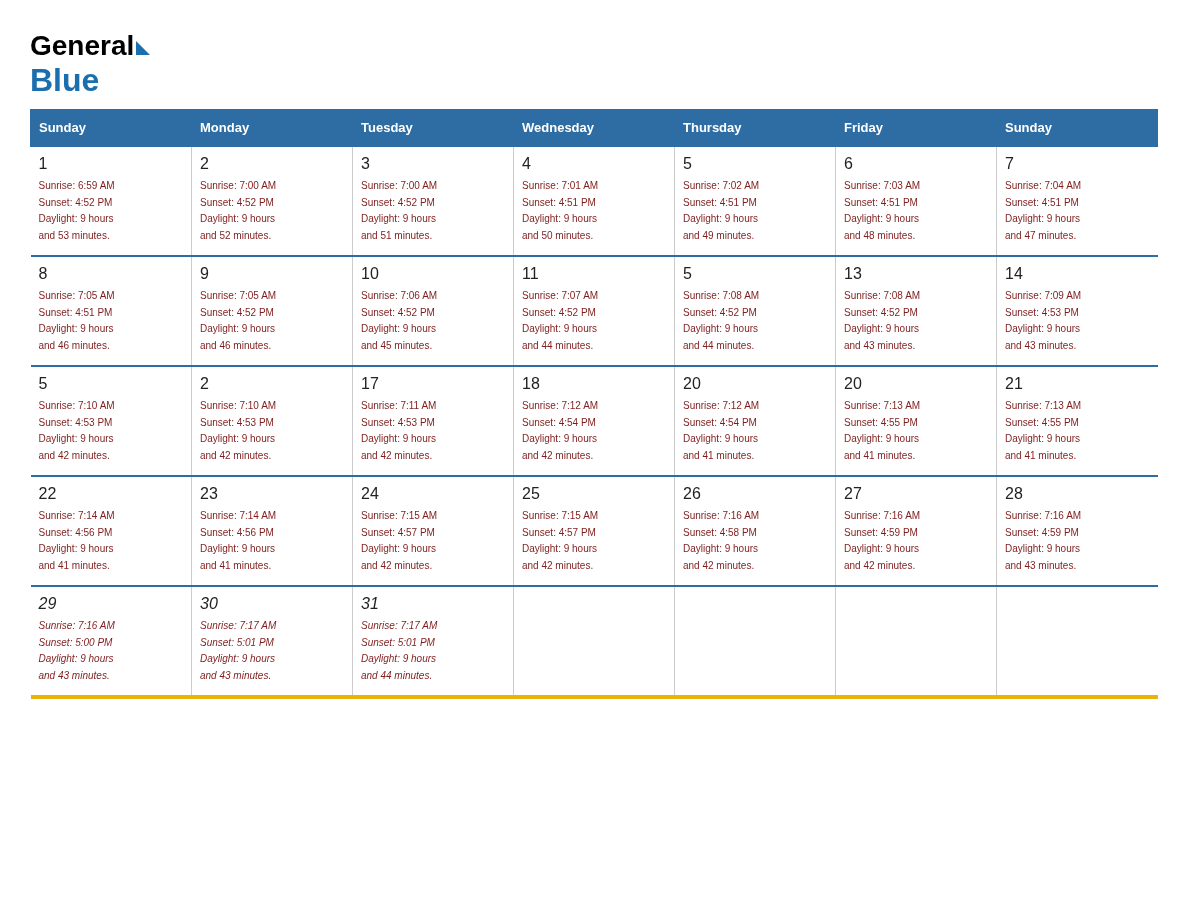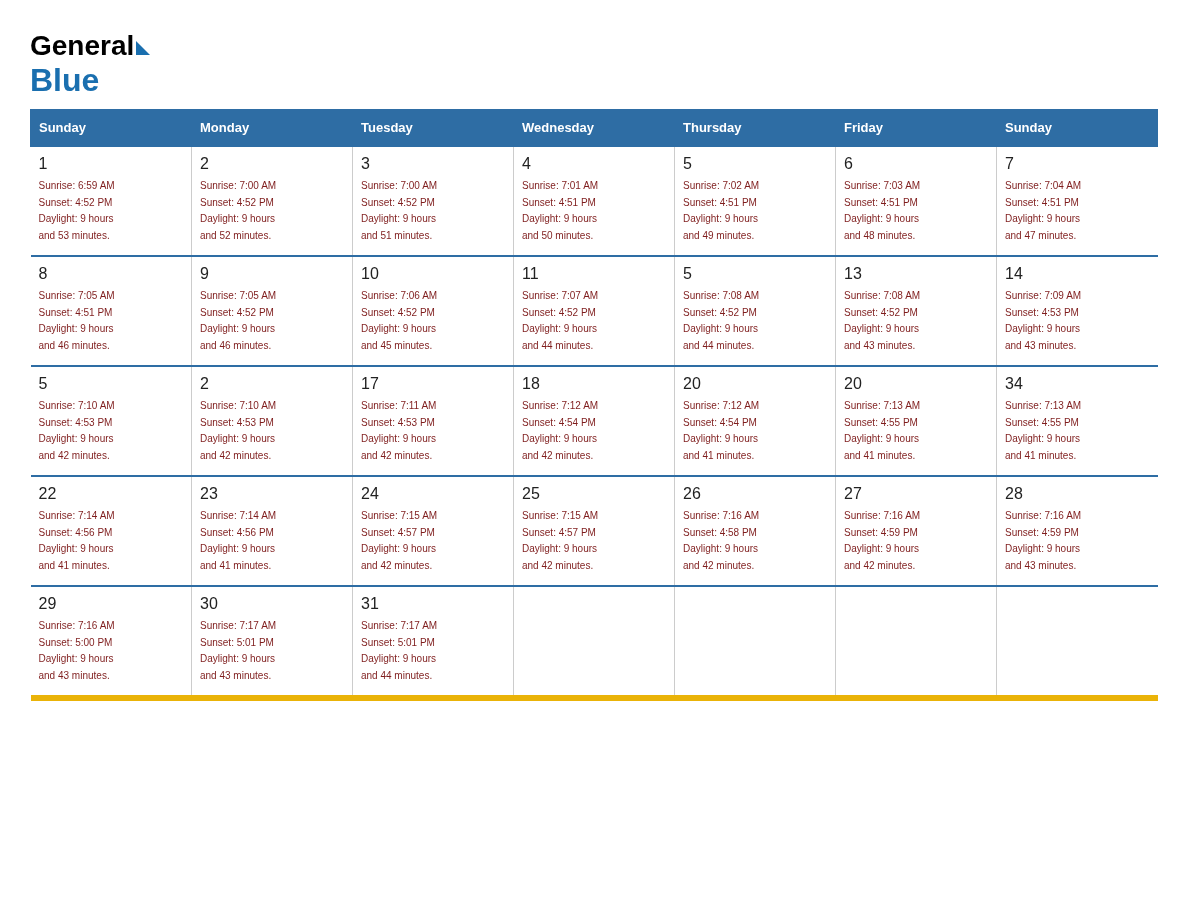--- a/index.html
+++ b/index.html
@@ -104,21 +104,22 @@
     }
     .day-info {
       font-size: 10px;
       color: #7f1d1d;
       line-height: 1.55;
     }
     .empty-cell {
       background: #fff;
     }
     .last-row td {
-      border-bottom: 6px solid #eab308;
+      border-bottom: 4px solid #eab308;
+      font-style: italic;
     }
   </style>
 </head>
 <body>
 
 <div class="header">
   <div class="logo">
     <div class="logo-text">
       <span class="logo-general">General</span>
       <div class="logo-triangle"></div>
@@ -223,21 +224,21 @@
         </td>
         <td>
           <span class="day-number">20</span>
           <span class="day-info">Sunrise: 7:12 AM<br>Sunset: 4:54 PM<br>Daylight: 9 hours<br>and 41 minutes.</span>
         </td>
         <td>
           <span class="day-number">20</span>
           <span class="day-info">Sunrise: 7:13 AM<br>Sunset: 4:55 PM<br>Daylight: 9 hours<br>and 41 minutes.</span>
         </td>
         <td>
-          <span class="day-number">34</span>
+          <span class="day-number">21</span>
           <span class="day-info">Sunrise: 7:13 AM<br>Sunset: 4:55 PM<br>Daylight: 9 hours<br>and 41 minutes.</span>
         </td>
       </tr>
       <tr>
         <td>
           <span class="day-number">22</span>
           <span class="day-info">Sunrise: 7:14 AM<br>Sunset: 4:56 PM<br>Daylight: 9 hours<br>and 41 minutes.</span>
         </td>
         <td>
           <span class="day-number">23</span>

